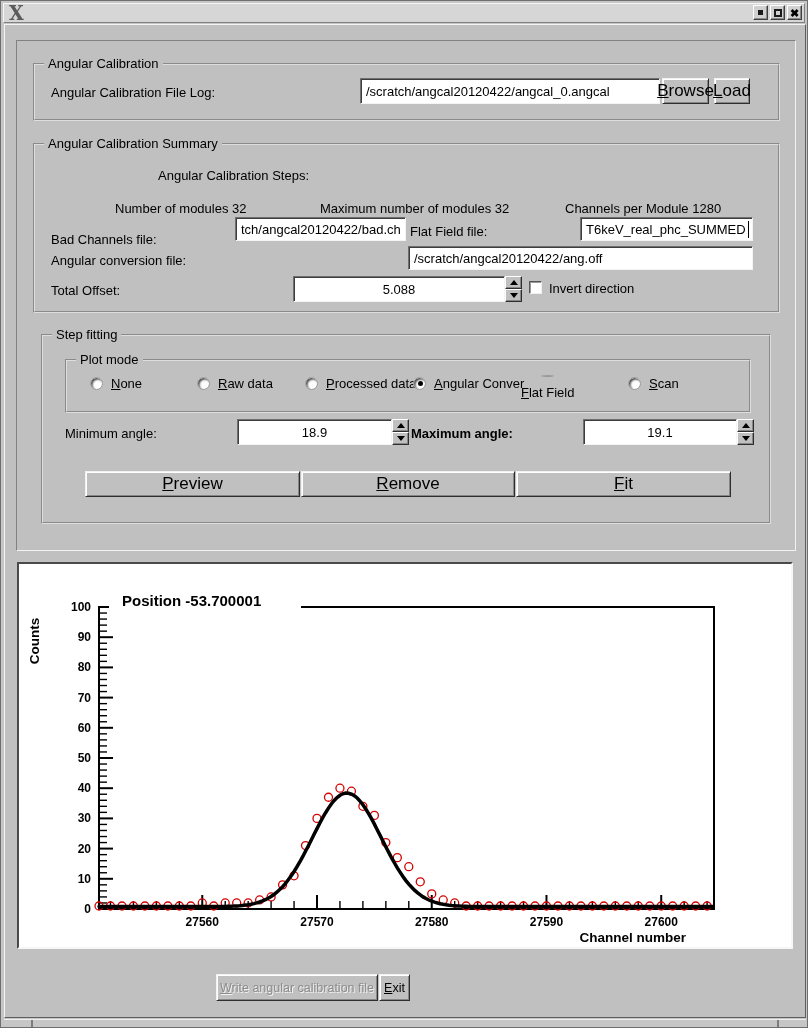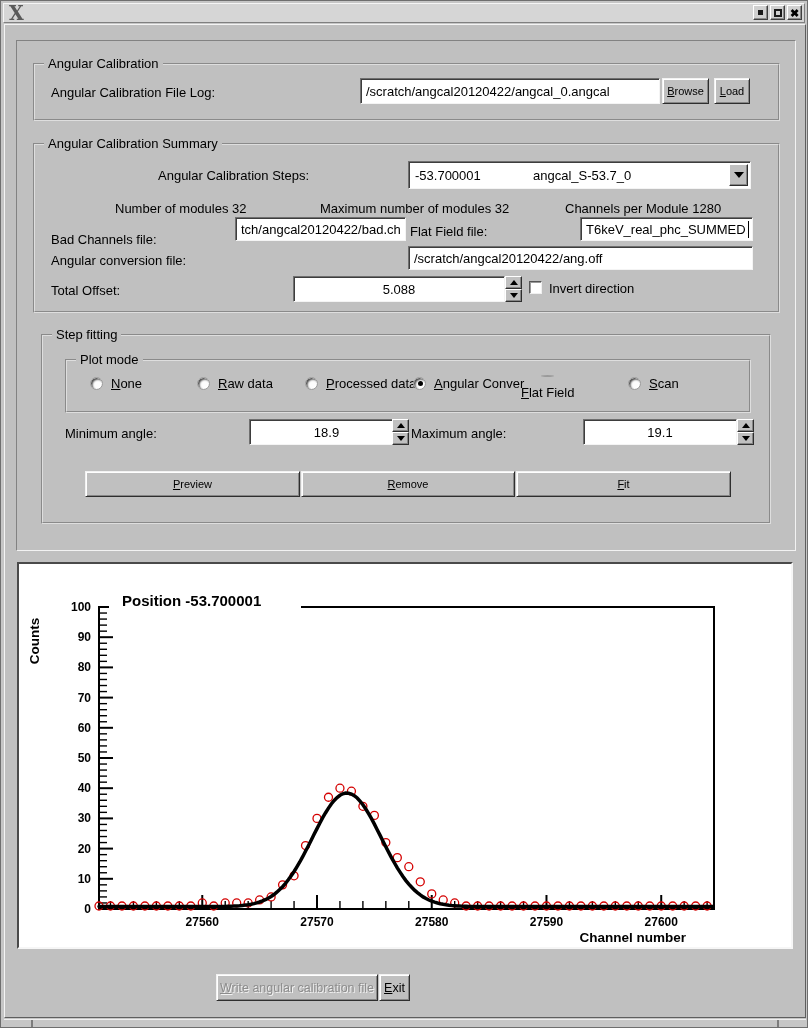--- a/index.html
+++ b/index.html
@@ -25,21 +25,21 @@
   .top-panel{position:absolute;left:11px;top:15px;width:780px;height:511px;
              border:1px solid;border-color:#828282 #f2f2f2 #f2f2f2 #828282;}
   .chart-panel{position:absolute;left:12px;top:537px;width:776px;height:387px;background:#fff;
                border:2px solid;border-color:#4a4a4a #f6f6f6 #f6f6f6 #4a4a4a;}
   .groupbox{position:absolute;border:2px groove #dedede;}
   .gb-legend{position:absolute;top:-9px;left:9px;background:#c0c0c0;padding:0 4px;white-space:nowrap;}
   .lbl{position:absolute;white-space:nowrap;}
   
   .btn{position:absolute;background:#c0c0c0;border:1px solid;border-color:#f2f2f2 #2e2e2e #2e2e2e #f2f2f2;
        box-shadow:inset 1px 1px 0 #fff,inset -1px -1px 0 #868686;display:flex;align-items:center;justify-content:center;
-       font-size:11px;white-space:nowrap;cursor:default;}
+       font-size:17px;white-space:nowrap;cursor:default;}
   .btn.small-font{font-size:12.5px;}
   .btn.disabled{color:#8c8c8c;text-shadow:1px 1px 0 #f2f2f2;}
   .field{position:absolute;background:#fff;border:1px solid;border-color:#6f6f6f #f4f4f4 #f4f4f4 #6f6f6f;
          box-shadow:inset 1px 1px 0 #3d3d3d;}
   input.tin{font-family:"Liberation Sans",sans-serif;font-size:13px;border:none;outline:none;background:transparent;
             width:100%;height:100%;padding:0 5px;margin:0;}
   input.tin.num{text-align:center;}
   .combo{display:flex;align-items:center;padding-left:6px;}
   .combo .cval{width:118px;}
   .combo-arrow{position:absolute;right:2px;top:2px;bottom:2px;width:19px;background:#c0c0c0;
@@ -99,27 +99,20 @@
             <span><u>B</u>rowse</span>
           </div>
         <div class="btn" style="left:679px;top:13px;width:36px;height:26px;">
             <span><u>L</u>oad</span>
           </div>
       </div>
 
       <div class="groupbox" style="left:16px;top:102px;width:747px;height:170px;">
         <span class="gb-legend">Angular Calibration Summary</span>
         <span class="lbl" style="left:123px;top:23px;">Angular Calibration Steps:</span>
-        <div class="field combo" style="left:373px;top:16px;width:343px;height:28px;">
-          <span class="cval">-53.700001</span>
-          <span>angcal_S-53.7_0</span>
-          <div class="combo-arrow">
-              <span class="tri-down"></span>
-            </div>
-        </div>
         <span class="lbl" style="left:80px;top:56px;">Number of modules 32</span>
         <span class="lbl" style="left:285px;top:56px;">Maximum number of modules 32</span>
         <span class="lbl" style="left:530px;top:56px;">Channels per Module 1280</span>
 
         <span class="lbl" style="left:16px;top:79px;margin-top:8px;">Bad Channels file:</span>
         <div class="field" style="left:200px;top:72px;width:171px;height:24px;">
           <input class="tin" value="tch/angcal20120422/bad.chan" style="">
         </div>
         <span class="lbl" style="left:375px;top:79px;">Flat Field file:</span>
         <div class="field" style="left:545px;top:72px;width:173px;height:24px;">
@@ -173,32 +166,32 @@
               <span class="radio"></span>
               <span><u>F</u>lat Field</span>
             </div>
           <div class="radio-item" style="left:561px;">
               <span class="radio"></span>
               <span><u>S</u>can</span>
             </div>
         </div>
 
         <span class="lbl" style="left:22px;top:90px;">Minimum angle:</span>
-        <div class="field" style="left:194px;top:83px;width:155px;height:26px;margin-left:12px;">
+        <div class="field" style="left:194px;top:83px;width:155px;height:26px;">
           <input class="tin num" value="18.9" style="">
         </div>
         <div class="spin-col" style="left:349px;top:83px;height:26px;">
           <div class="spin-btn">
               <span class="arr-up"></span>
             </div>
           <div class="spin-btn">
               <span class="arr-dn"></span>
             </div>
         </div>
-        <span class="lbl" style="left:368px;top:90px;">Maximum angle:</span>
+        <span class="lbl" style="left:368px;top:90px;font-weight:bold;">Maximum angle:</span>
         <div class="field" style="left:540px;top:83px;width:154px;height:26px;">
           <input class="tin num" value="19.1" style="">
         </div>
         <div class="spin-col" style="left:694px;top:83px;height:26px;">
           <div class="spin-btn">
               <span class="arr-up"></span>
             </div>
           <div class="spin-btn">
               <span class="arr-dn"></span>
             </div>

